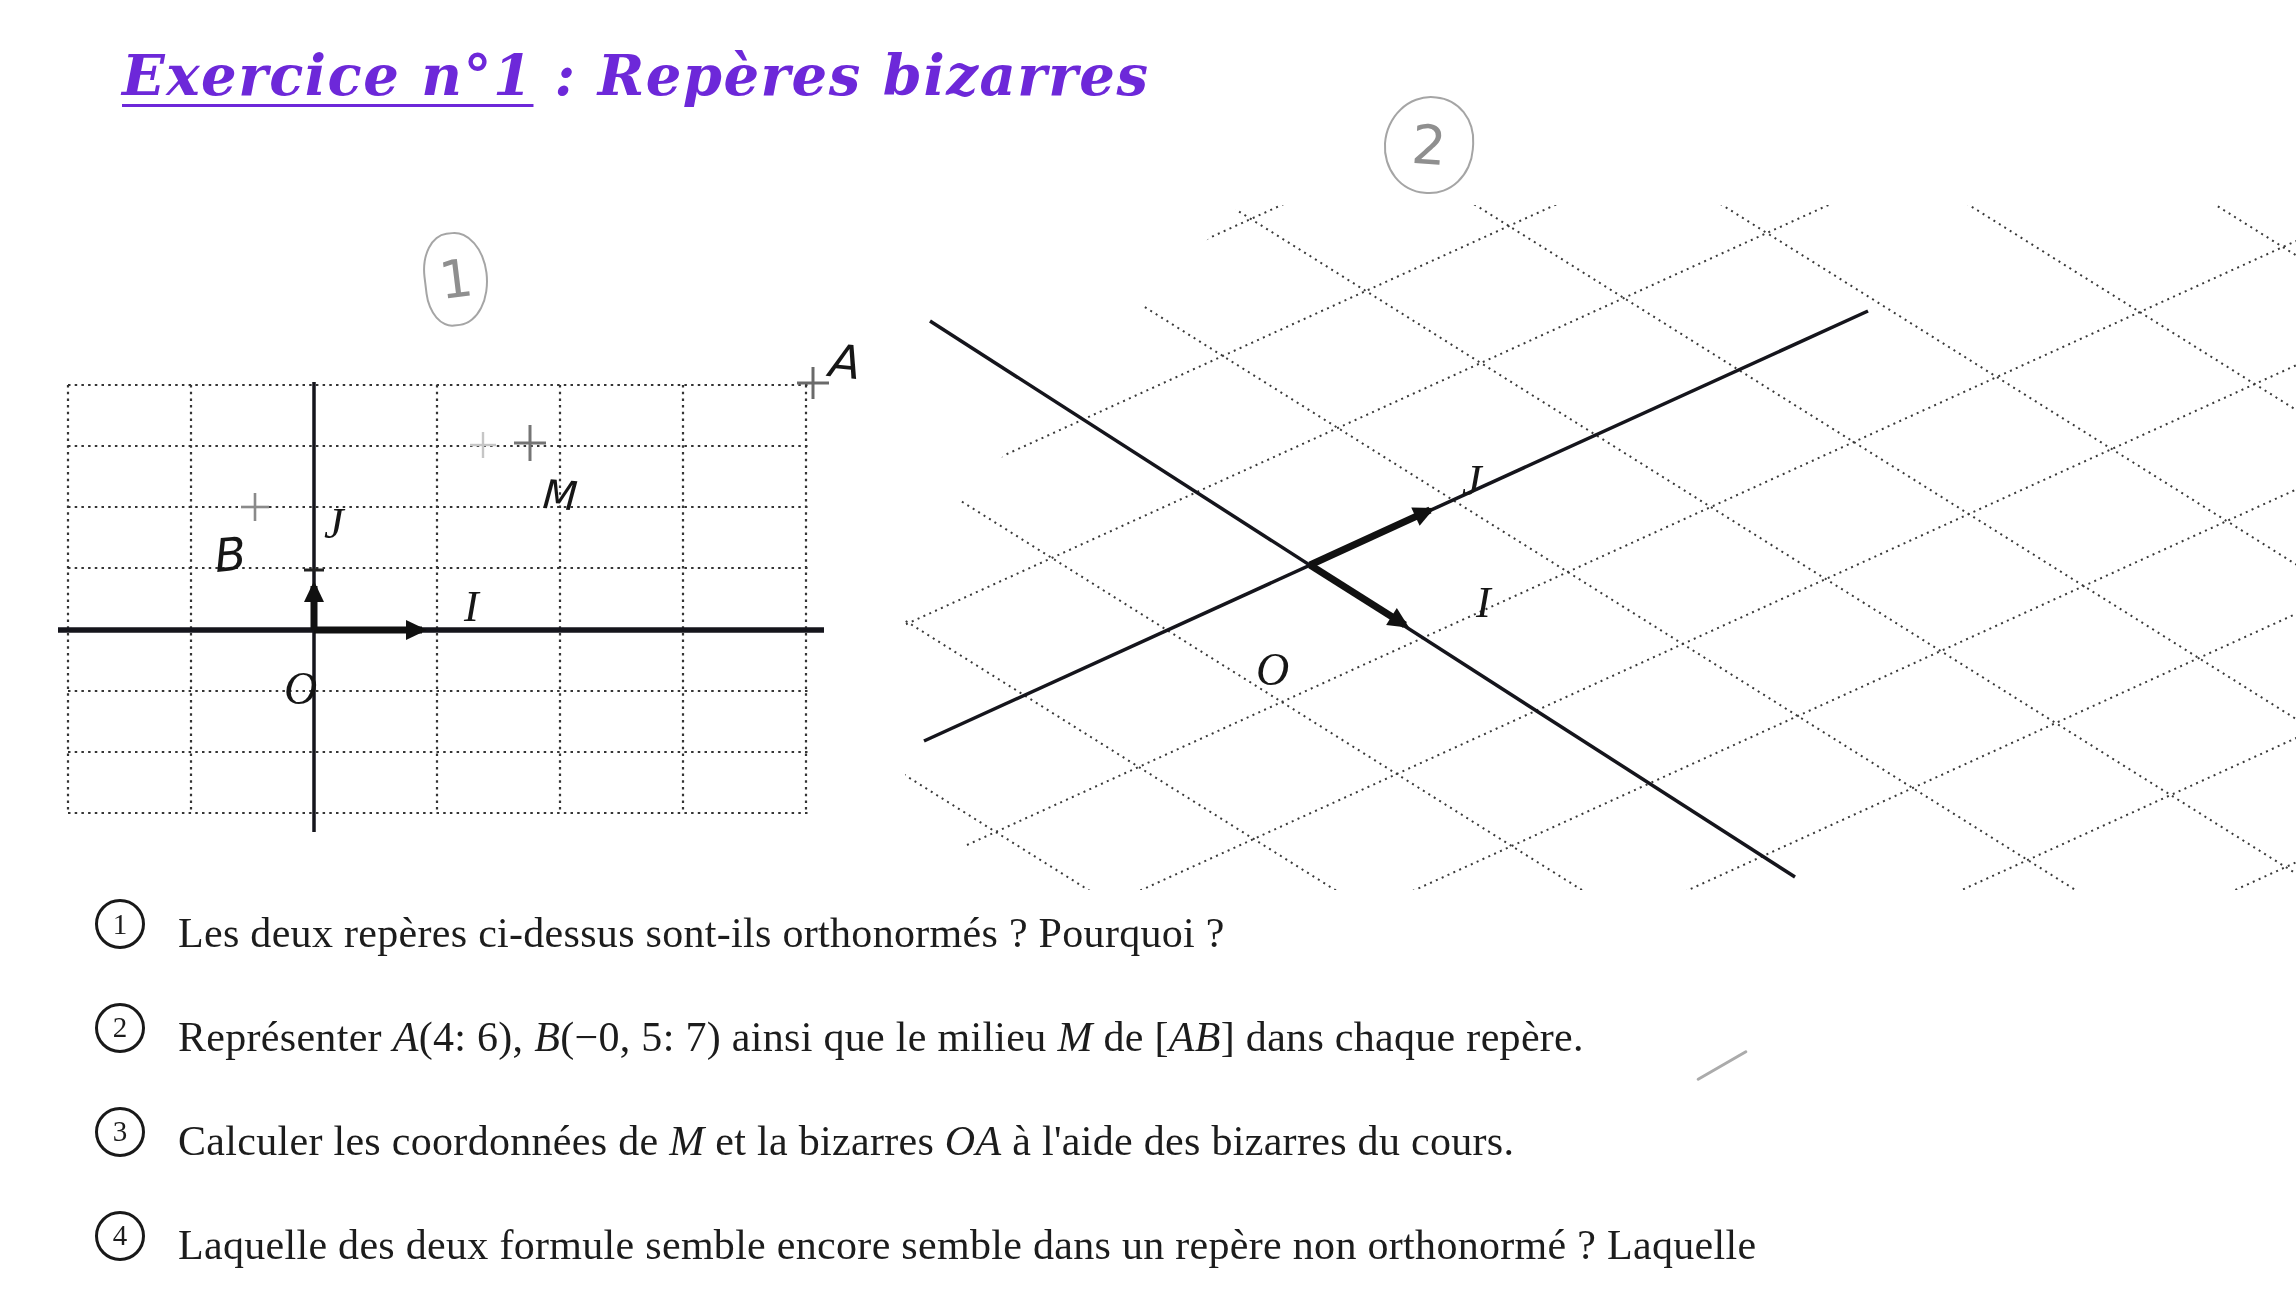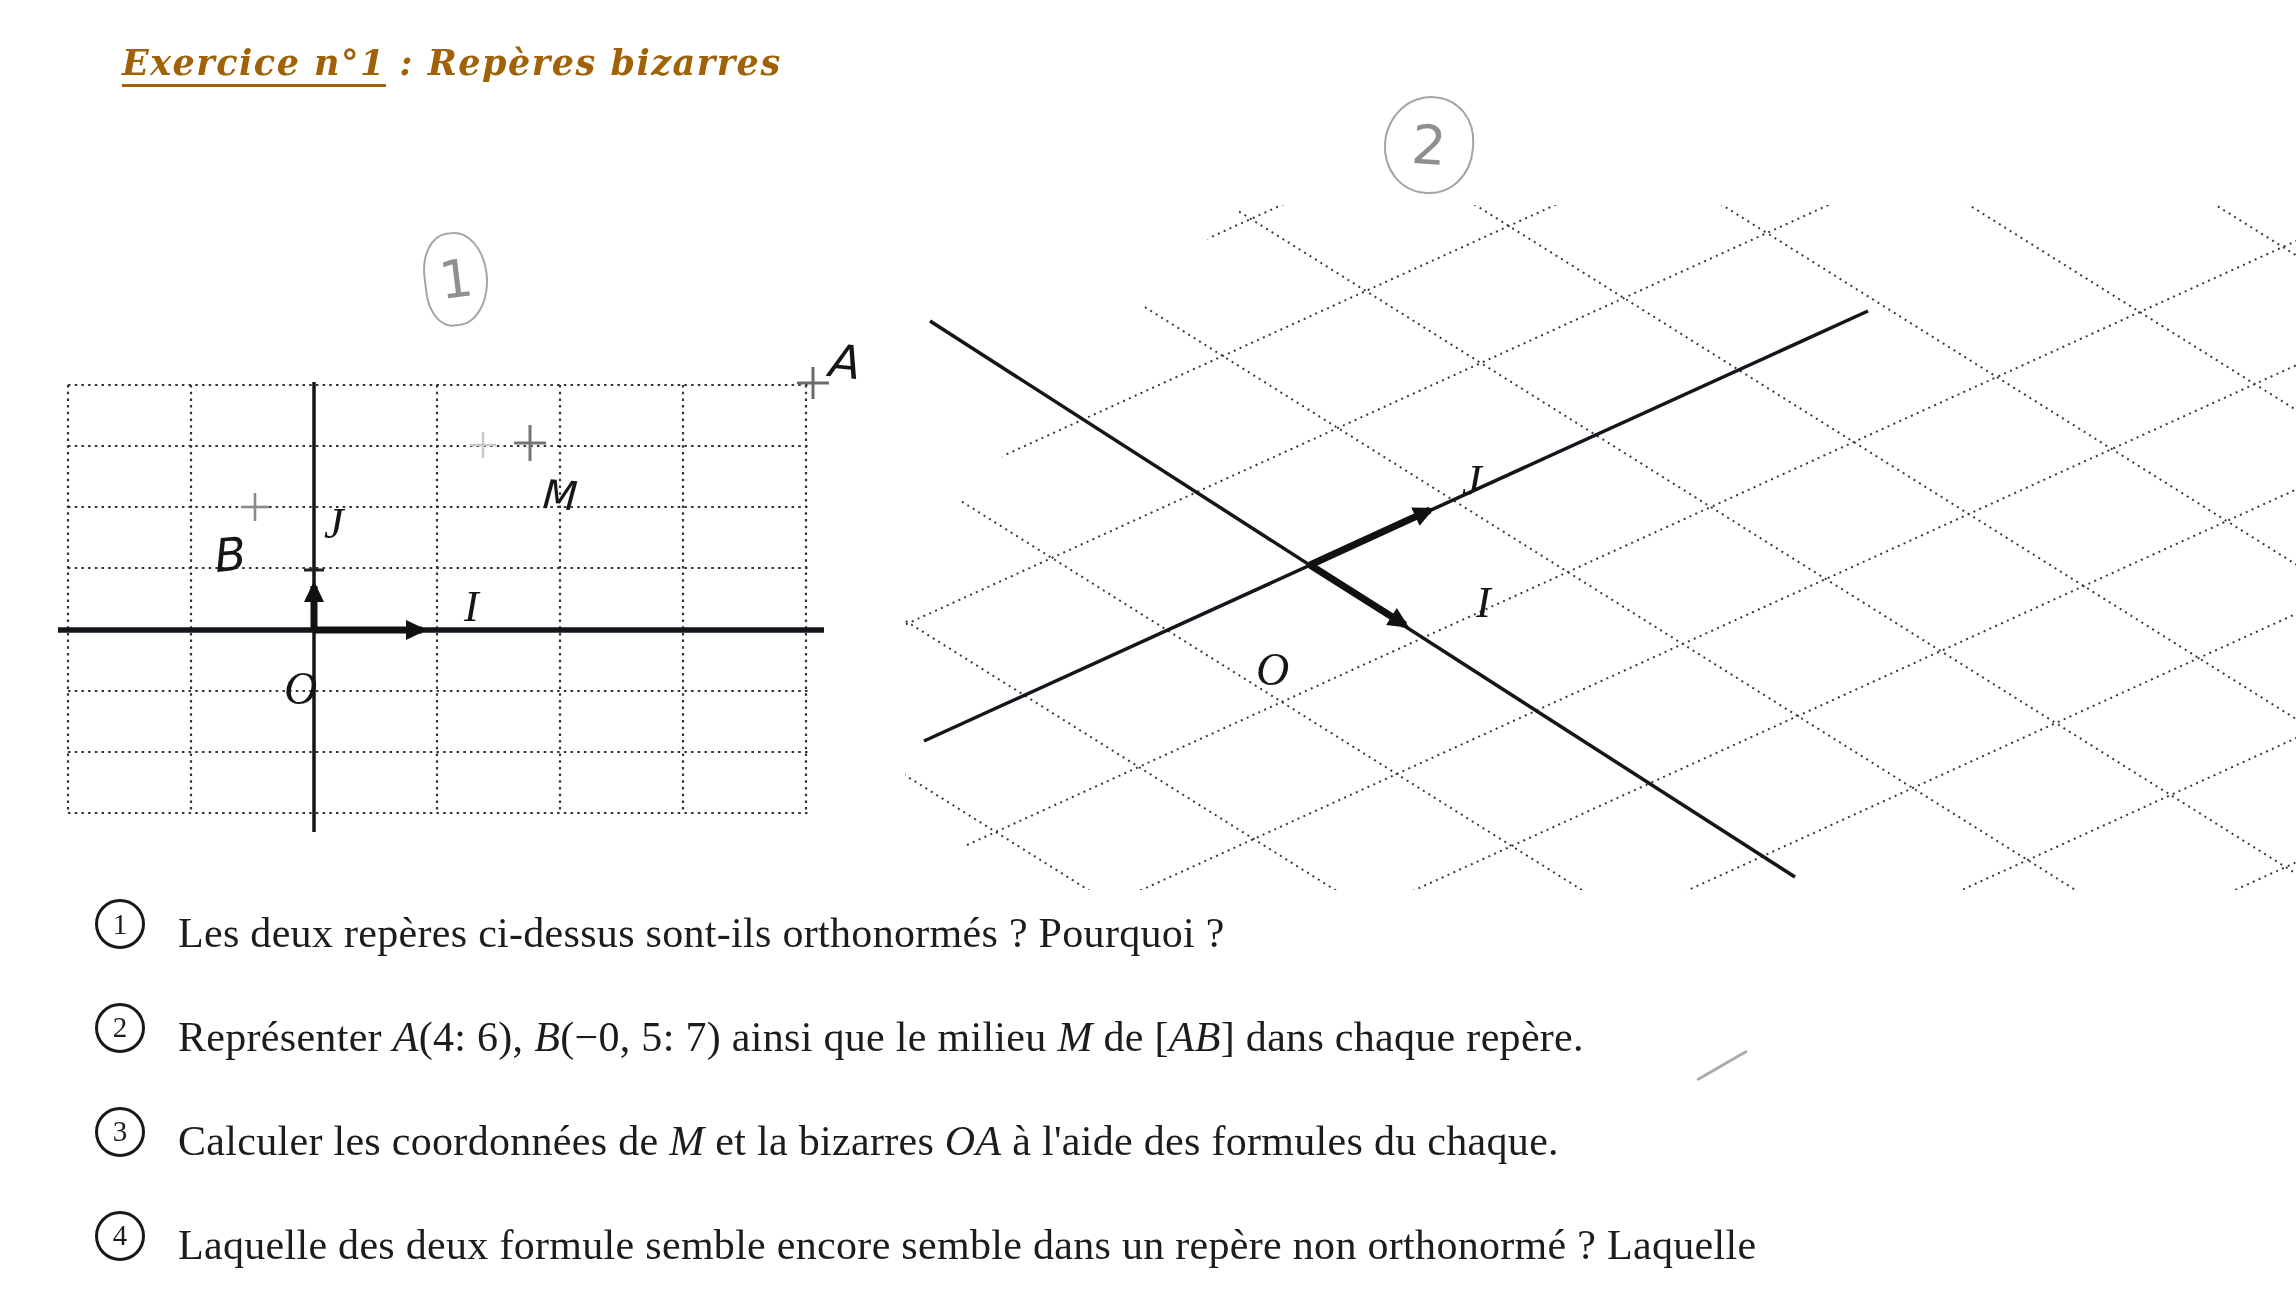--- a/index.html
+++ b/index.html
@@ -1,21 +1,21 @@
 <!DOCTYPE html>
 <html><head>
 <meta charset="utf-8">
 <style>
   html,body{margin:0;padding:0}
   body{width:2296px;height:1300px;background:#ffffff;position:relative;overflow:hidden;
        font-family:"Liberation Serif",serif;color:#1c1c1c}
   .abs{position:absolute}
   
   .title{left:122px;top:42px;margin:0;font-family:"DejaVu Serif",serif;
-         font-style:italic;font-weight:700;font-size:35px;letter-spacing:1.5px;color:#a16207}
+         font-style:italic;font-weight:700;font-size:56px;letter-spacing:1.5px;color:#6d28d9}
   .title .u{text-decoration:underline;text-decoration-thickness:3px;text-underline-offset:9px}
   
   .circled{border:2.5px solid #a5a5a5;color:#8f8f8f;font-family:"DejaVu Sans",sans-serif;
            display:flex;align-items:center;justify-content:center;box-sizing:border-box;background:transparent}
   .c1{left:424px;top:232px;width:64px;height:94px;border-radius:48% 52% 58% 42%;transform:rotate(-7deg);font-size:52px}
   .c2{left:1384px;top:96px;width:90px;height:98px;border-radius:53% 47% 50% 50%;transform:rotate(4deg);font-size:54px}
   
   .fig1{left:40px;top:320px}
   .fig2{left:900px;top:195px}
   svg .dot{stroke:#343434;stroke-width:2.2;stroke-dasharray:2.5 4.2;fill:none}
@@ -154,19 +154,19 @@
   <div class="q">
     <span class="qnum">1</span>
     <p class="qtext"><span>Les deux repères ci-dessus sont-ils orthonormés ? Pourquoi ?</span></p>
   </div>
   <div class="q">
     <span class="qnum">2</span>
     <p class="qtext"><span>Représenter </span><span class="it">A</span><span>(4: 6), </span><span class="it">B</span><span>(−0, 5: 7) ainsi que le milieu </span><span class="it">M</span><span> de [</span><span class="it">AB</span><span>] dans chaque repère.</span></p>
   </div>
   <div class="q">
     <span class="qnum">3</span>
-    <p class="qtext"><span>Calculer les coordonnées de </span><span class="it">M</span><span> et la bizarres </span><span class="it">OA</span><span> à l'aide des formules du chaque.</span></p>
+    <p class="qtext"><span>Calculer les coordonnées de </span><span class="it">M</span><span> et la bizarres </span><span class="it">OA</span><span> à l'aide des bizarres du cours.</span></p>
   </div>
   <div class="q">
     <span class="qnum">4</span>
     <p class="qtext"><span>Laquelle des deux formule semble encore semble dans un repère non orthonormé ? Laquelle</span><br></p>
   </div>
 </div>
 
 </body></html>

